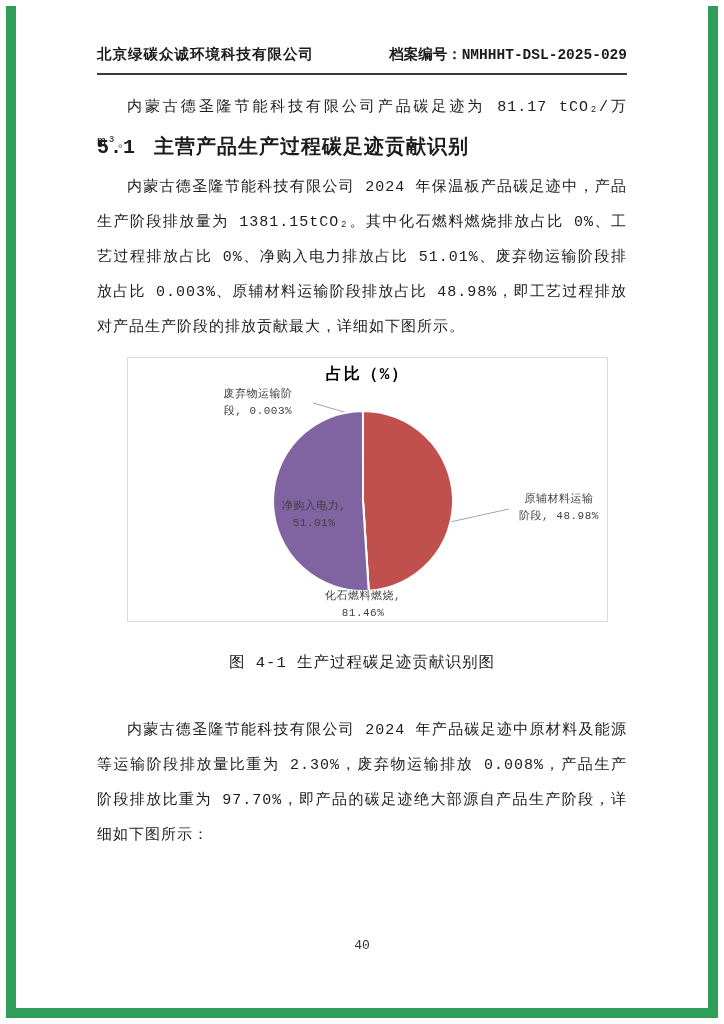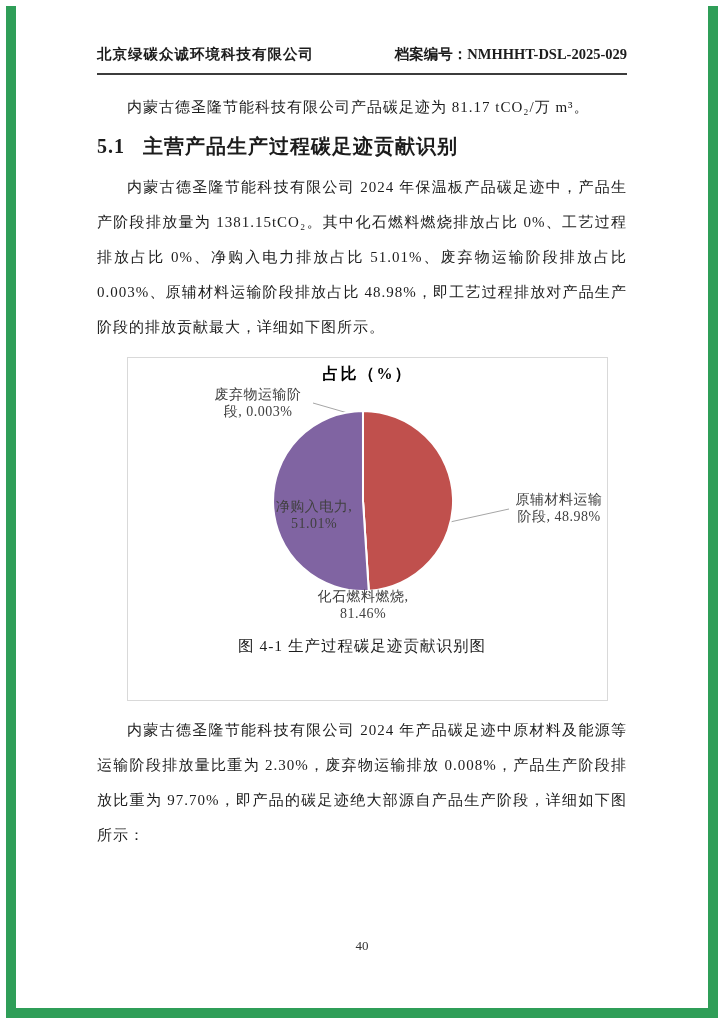--- a/index.html
+++ b/index.html
@@ -1,49 +1,49 @@
 <!DOCTYPE html>
 <html><head>
 <meta charset="utf-8">
 <style>
   html,body{margin:0;padding:0;background:#fff;}
   #page{position:relative;width:724px;height:1024px;background:#ffffff;overflow:hidden;
-        font-family:Liberation Serif, serif;color:#1c1c1c;}
+        font-family:Liberation Mono, monospace;color:#1c1c1c;}
   
   .edge{position:absolute;background:#2f9e58;}
   #edge-left{left:6px;top:6px;bottom:16px;width:10px;}
   #edge-right{right:6px;top:6px;bottom:16px;width:10px;}
   #edge-bottom{left:6px;right:6px;bottom:6px;height:10px;}
   
   #hdr{position:absolute;left:97px;top:45px;width:530px;display:flex;justify-content:space-between;
        align-items:baseline;border-bottom:2px solid #3c3c3c;padding-bottom:9px;
        font-size:14.5px;font-weight:bold;letter-spacing:1px;}
   #hdr .right{letter-spacing:0;}
   
   .para{position:absolute;left:97px;width:530px;font-size:15px;letter-spacing:1px;
         line-height:35px;text-align:justify;text-indent:2em;}
   #intro{top:90px;}
   .h2{position:absolute;left:97px;width:530px;font-size:20px;font-weight:bold;letter-spacing:1px;}
   #h51{top:133px;}
   #p51{top:170px;}
   #h52{top:676px;}
   #p52{top:713px;}
   
-  #chart-box{position:absolute;left:127px;top:357px;width:481px;height:344px;
+  #chart-box{position:absolute;left:127px;top:357px;width:481px;height:265px;
              border:1px solid #d9d9d9;background:#fff;box-sizing:border-box;}
   #chart-title{position:absolute;left:0;top:6px;width:100%;text-align:center;
                font-size:16px;font-weight:bold;letter-spacing:2px;color:#000;}
   #pie-svg{position:absolute;left:0;top:0;}
-  .clabel{position:absolute;font-size:14px;line-height:17px;color:#404040;
+  .clabel{position:absolute;font-size:11px;line-height:17px;color:#404040;
           text-align:center;white-space:pre-line;letter-spacing:0.5px;}
   #lbl-waste{left:75px;top:28px;width:110px;}
   #lbl-elec{left:128px;top:128px;width:116px;margin-top:12px;}
   #lbl-raw{left:382px;top:133px;width:98px;}
   #lbl-fossil{left:178px;top:230px;width:114px;}
-  #caption{position:absolute;left:97px;top:636px;width:530px;text-align:center;
+  #caption{position:absolute;left:97px;top:652px;width:530px;text-align:center;
            font-size:15.5px;letter-spacing:1px;}
   #pageno{position:absolute;left:0;top:938px;width:724px;text-align:center;
           font-size:13px;color:#333;}
 </style>
 </head>
 <body>
 
 <div id="page">
 
   <div class="edge" id="edge-left"></div>

